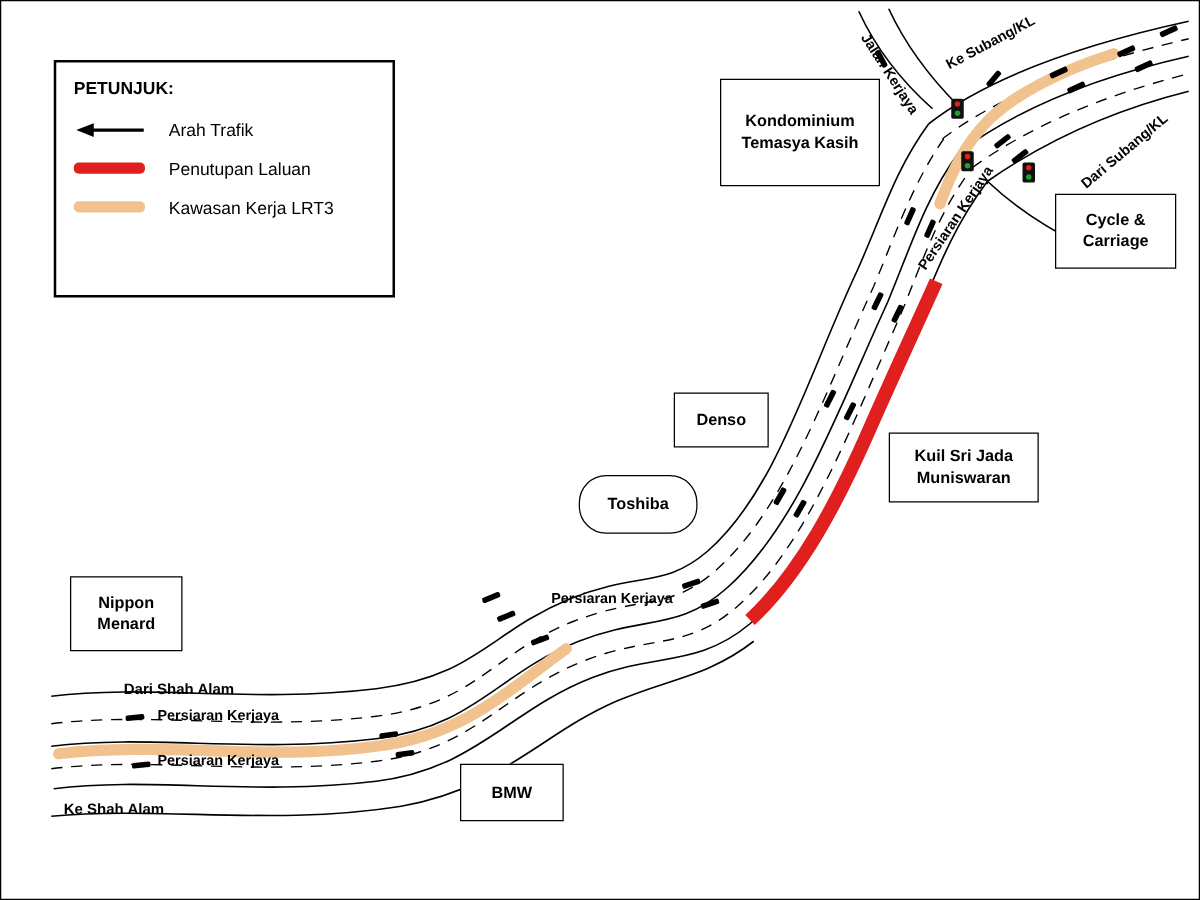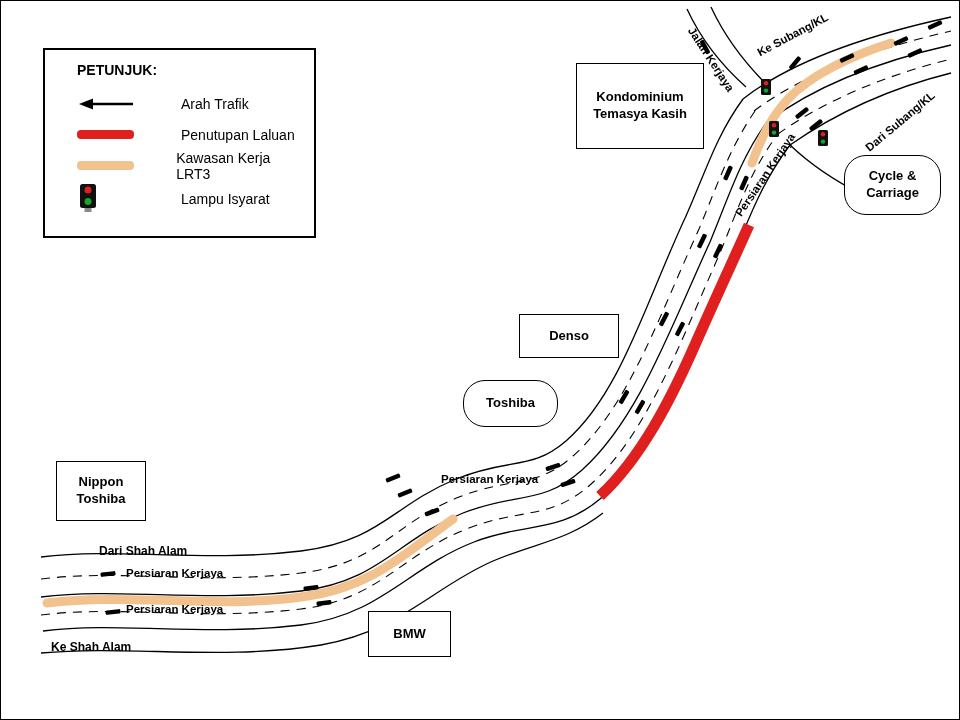--- a/index.html
+++ b/index.html
@@ -27,24 +27,24 @@
   }
   .road-label {
     position:absolute; font-weight:bold; font-size:11.5px; color:#000; white-space:nowrap;
   }
   .road-label.big { font-size:12px; }
   .rot { transform-origin:left center; }
   .rot-tl { transform-origin:left top; }
 
   #legend {
     position:absolute; left:42px; top:47px; width:273px; height:190px;
-    border:2px solid #000; background:#fff; padding:12px 14px 6px 32px;
+    border:2px solid #000; background:#fff; padding:12px 14px 6px 14px;
   }
   #legend h2 { font-size:14px; font-weight:bold; color:#000; margin-bottom:10px; }
-  .legend-row { display:flex; align-items:center; height:31px;gap:28px; }
+  .legend-row { display:flex; align-items:center; height:31px; }
   .legend-row.tall { height:36px; }
   .legend-sym { width:76px; display:flex; align-items:center; }
   .legend-label { font-size:14px; color:#000; }
   .bar { width:57px; height:9px; border-radius:4px; }
   .bar.red { background:var(--closure,#e02020); }
   .bar.tan { background:var(--work,#f2c28e); }
 </style>
 </head>
 <body>
 
@@ -131,24 +131,25 @@
   <div class="road-label rot" style="left:866px; top:142px; transform:rotate(-40deg);">Dari Subang/KL</div>
   <div class="road-label rot" style="left:737px; top:208px; transform:rotate(-56deg);">Persiaran Kerjaya</div>
 
   <div class="road-label" style="left:440px; top:472px;">Persiaran Kerjaya</div>
   <div class="road-label big" style="left:52px; top:543px;margin-left:46px;">Dari Shah Alam</div>
   <div class="road-label" style="left:125px; top:566px;">Persiaran Kerjaya</div>
   <div class="road-label" style="left:125px; top:602px;">Persiaran Kerjaya</div>
   <div class="road-label big" style="left:50px; top:639px;">Ke Shah Alam</div>
 
   <div class="landmark" style="left:575px; top:62px;  width:128px; height:86px;">Kondominium Temasya Kasih</div>
-  <div class="landmark" style="left:843px; top:154px; width:97px;  height:60px;border-radius:22px;">Cycle &amp; Carriage</div>
-  <div class="landmark" style="left:518px; top:313px; width:100px;  height:44px;">Denso</div>
+  <div class="landmark" style="left:843px; top:154px; width:97px;  height:60px;">Cycle &amp; Carriage</div>
+  <div class="landmark" style="left:710px; top:345px; width:120px; height:56px;">Kuil Sri Jada Muniswaran</div>
+  <div class="landmark" style="left:538px; top:313px; width:76px;  height:44px;">Denso</div>
   <div class="landmark" style="left:462px; top:379px; width:95px;  height:47px;border-radius:22px;">Toshiba</div>
-  <div class="landmark" style="left:55px;  top:460px; width:90px;  height:60px;">Nippon Toshiba</div>
+  <div class="landmark" style="left:55px;  top:460px; width:90px;  height:60px;">Nippon Menard</div>
   <div class="landmark" style="left:367px; top:610px; width:83px;  height:46px;text-align:right;">BMW</div>
 
   <div id="legend">
     <h2>PETUNJUK:</h2>
 
     <div class="legend-row">
       <span class="legend-sym">
         <svg width="58" height="16" viewBox="0 0 58 16">
           <line x1="56" y1="8" x2="15" y2="8" stroke="#000" stroke-width="2.6"></line>
           <polygon points="16,2.5 16,13.5 2,8" fill="#000"></polygon>
@@ -164,26 +165,15 @@
       <span class="legend-label">Penutupan Laluan</span>
     </div>
 
     <div class="legend-row">
       <span class="legend-sym">
           <span class="bar tan"></span>
         </span>
       <span class="legend-label">Kawasan Kerja LRT3</span>
     </div>
 
-    <div class="legend-row tall">
-      <span class="legend-sym">
-        <svg width="22" height="30" viewBox="0 0 22 30">
-          <rect class="tl-base" x="7.5" y="23" width="7" height="5"></rect>
-          <rect class="tl-body" x="3" y="0" width="16" height="24" rx="2.5"></rect>
-          <circle class="tl-red" cx="11" cy="6" r="3.5"></circle>
-          <circle class="tl-green" cx="11" cy="17.5" r="3.5"></circle>
-        </svg>
-      </span>
-      <span class="legend-label">Lampu Isyarat</span>
-    </div>
   </div>
 
 </div>
 
 </body></html>

